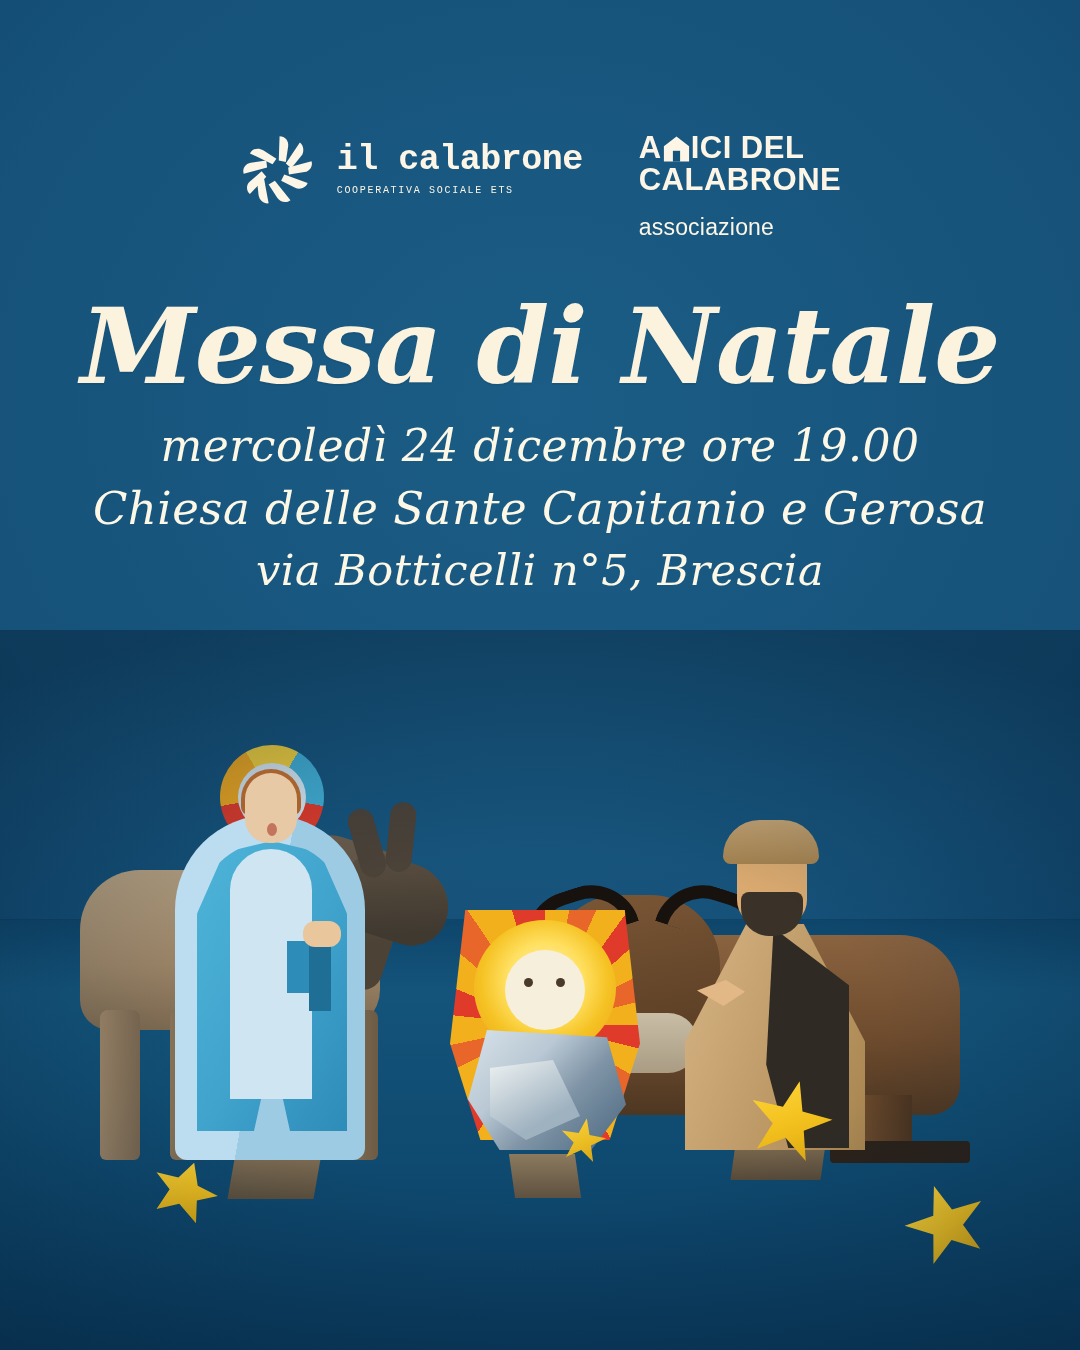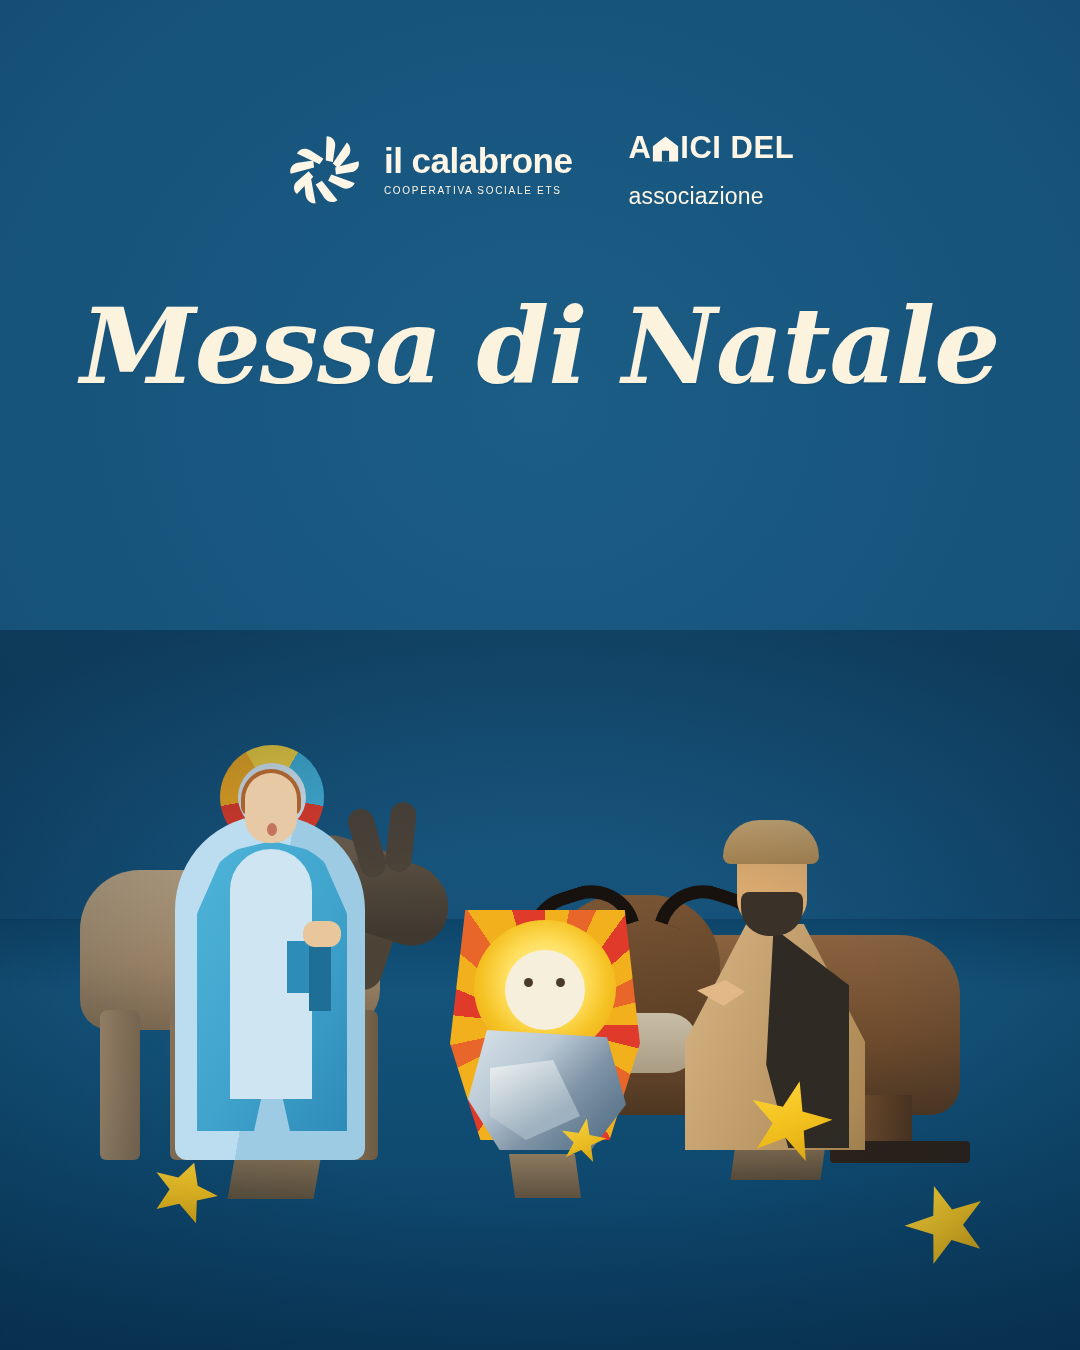--- a/index.html
+++ b/index.html
@@ -404,20 +404,21 @@
     align-items: center;
     gap: 20px;
   }
   .logo-calabrone .mark {
     width: 78px;
     height: 78px;
   }
   .logo-calabrone .words {
     color: #fdf6e6;
     line-height: 1;
+    font-family: Liberation Mono, monospace;
   }
   .logo-calabrone .name {
     font-size: 35px;
     font-weight: bold;
     letter-spacing: -0.5px;
   }
   .logo-calabrone .sub {
     font-size: 10px;
     letter-spacing: 1.7px;
     margin-top: 8px;
@@ -577,21 +578,27 @@
       </span>
     </div>
 
     <div class="logo-amici">
       <div class="l1">
         <span>A</span><span class="house"><svg viewBox="0 0 30 30" width="27" height="28" aria-hidden="true">
               <path d="M15 1 1 12v17h28V12L15 1z" fill="#fdf6e6"></path>
               <rect x="11" y="17" width="8" height="12" fill="#14537a"></rect>
             </svg></span><span>ICI DEL</span>
       </div>
+      <div class="l2">CALABRONE</div>
       <div class="l3">associazione</div>
     </div>
   </div>
 
   <div class="headline">
     <div class="title">Messa di Natale</div>
+    <div class="subtitle">
+      <div class="l1">mercoledì 24 dicembre ore 19.00</div>
+      <div class="l2">Chiesa delle Sante Capitanio e Gerosa</div>
+      <div class="l3">via Botticelli n°5, Brescia</div>
+    </div>
   </div>
 
 </div>
 
 </body></html>

